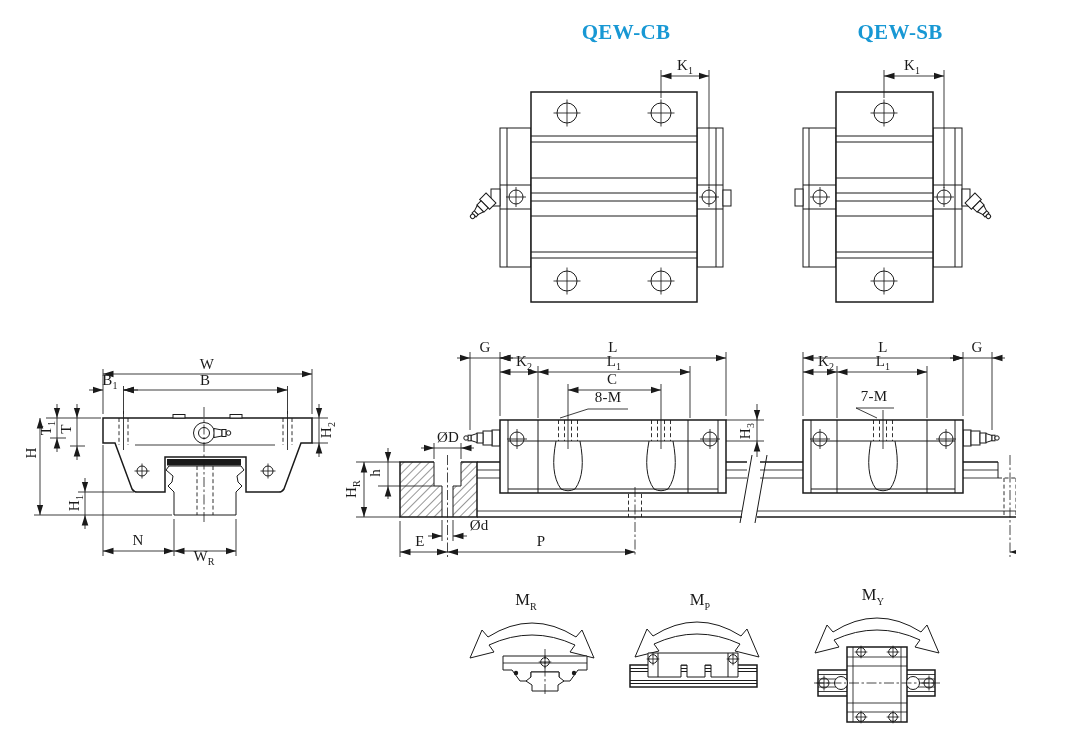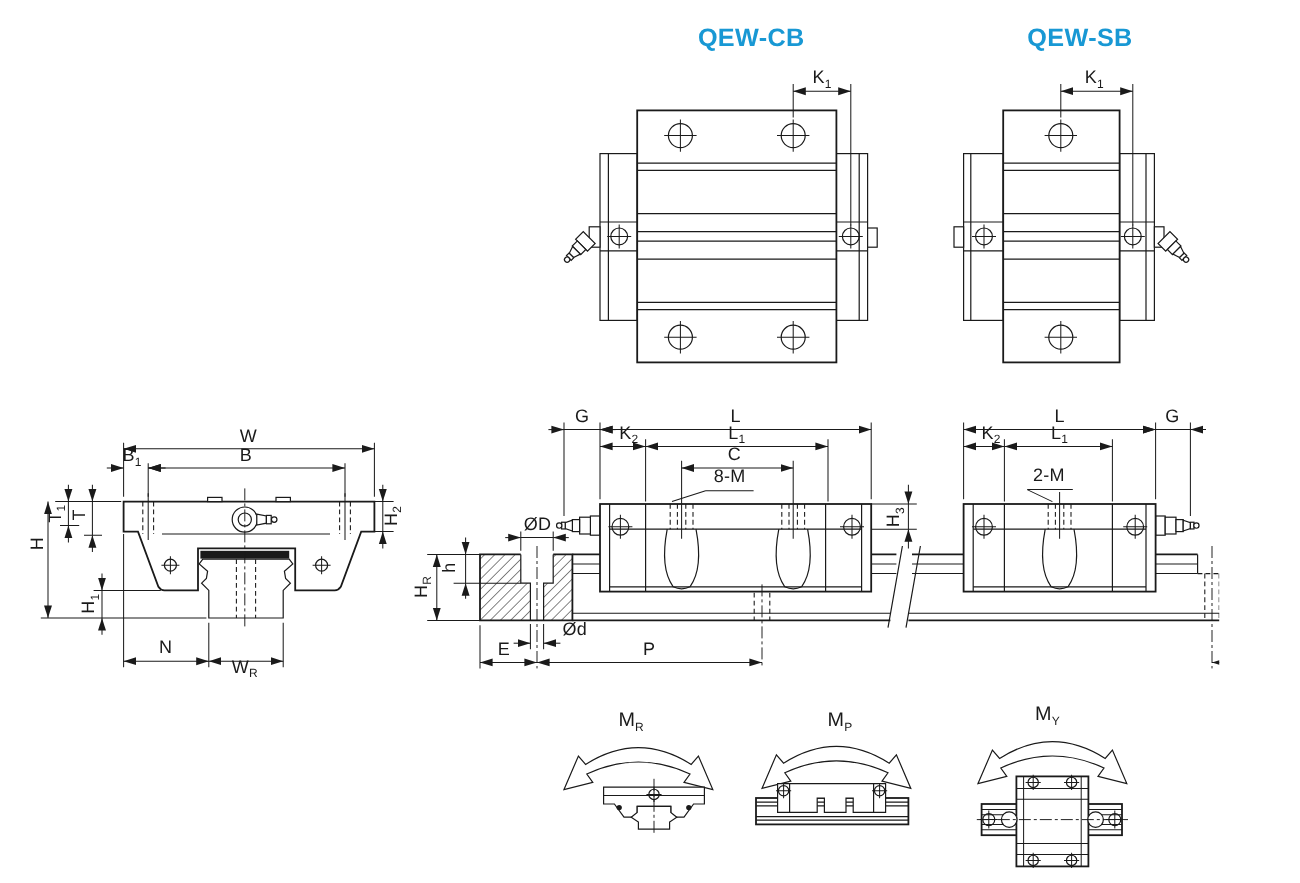--- a/index.html
+++ b/index.html
@@ -1,17 +1,17 @@
 <!DOCTYPE html>
 <html><head>
 <meta charset="utf-8">
 <style>
   html,body{margin:0;padding:0;background:#fff}
   .canvas{position:relative;width:1016px;height:736px;background:#fff;overflow:hidden;
-          font-family:Liberation Sans, sans-serif;color:#1a1a1a}
+          font-family:Liberation Serif, serif;color:#1a1a1a}
   svg{position:absolute;left:0;top:0}
   .ln{stroke:#1a1a1a;fill:none;stroke-width:1}
   .hv{stroke-width:1.5}
   .thin{stroke-width:.85}
   .dash{stroke-dasharray:4 2.6;stroke-width:.9}
   .cl{stroke-dasharray:10 2.5 2.5 2.5;stroke-width:.8}
   .wf{fill:#fff}
   .dk{fill:#1a1a1a;stroke:none}
   .dim{position:absolute;transform:translate(-50%,-50%);font-size:15px;line-height:1;
        white-space:nowrap;letter-spacing:.2px}
@@ -312,20 +312,20 @@
 <span class="dim rot" style="left:377px;top:473px"><span>h</span><sub></sub></span>
 <span class="dim rot" style="left:353px;top:489px"><span>H</span><sub>R</sub></span>
 <span class="dim" style="left:479px;top:527px"><span>Ød</span><sub></sub></span>
 <span class="dim" style="left:420px;top:543px"><span>E</span><sub></sub></span>
 <span class="dim" style="left:541px;top:543px"><span>P</span><sub></sub></span>
 
 <span class="dim" style="left:883px;top:349px"><span>L</span><sub></sub></span>
 <span class="dim" style="left:977px;top:349px"><span>G</span><sub></sub></span>
 <span class="dim" style="left:826px;top:363px"><span>K</span><sub>2</sub></span>
 <span class="dim" style="left:883px;top:363px"><span>L</span><sub>1</sub></span>
-<span class="dim" style="left:874px;top:398px"><span>2-M</span><sub></sub></span>
+<span class="dim" style="left:874px;top:398px"><span>7-M</span><sub></sub></span>
 <span class="dim" style="left:1031px;top:543px"><span>E</span><sub></sub></span>
 
 <span class="dim mlabel" style="left:526px;top:602px"><span>M</span><sub>R</sub></span>
 <span class="dim mlabel" style="left:700px;top:602px"><span>M</span><sub>P</sub></span>
 <span class="dim mlabel" style="left:873px;top:597px"><span>M</span><sub>Y</sub></span>
 
 </div>
 
 </body></html>

